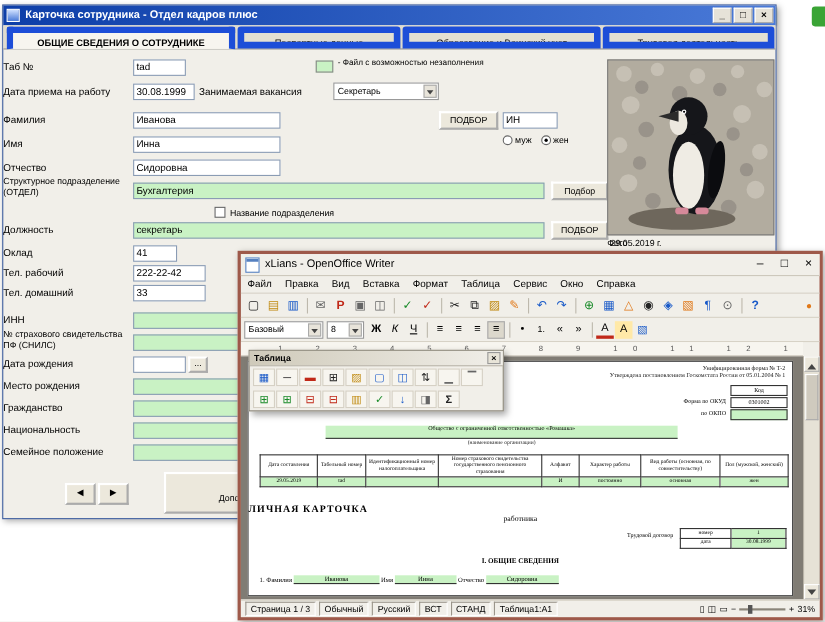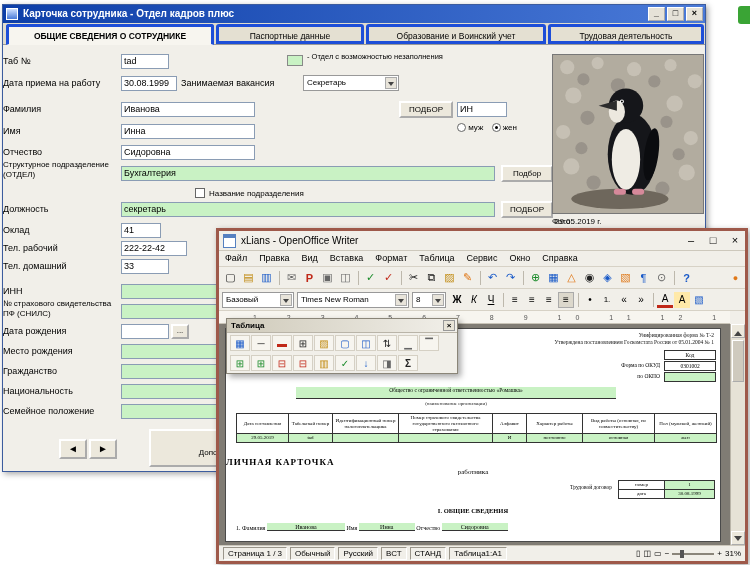--- a/index.html
+++ b/index.html
@@ -6,21 +6,21 @@
   html,body{width:750px;height:565px}
   body{position:relative;overflow:hidden;background:#fff;font-family:"Liberation Sans",sans-serif;color:#000}
   .abs{position:absolute}
   
   .win{position:absolute;background:#f1efe9;box-shadow:2px 2px 6px rgba(0,0,0,.35)}
   .hrwin{border:1px solid #3c5c9e;z-index:1}
   .hr-title{position:absolute;left:0;top:0;right:0;height:18px;background:linear-gradient(90deg,#0d3ea8,#4a7ad8);color:#fff;font-size:10px;font-weight:bold;line-height:18px;padding-left:20px;white-space:nowrap;overflow:hidden}
   .hr-ico{position:absolute;left:3px;top:3px;width:12px;height:12px;background:linear-gradient(#cfe0ff,#4a7ad8);border:1px solid #fff}
   .tbtn{position:absolute;width:17px;height:14px;top:2px;background:#e6e2d8;border:1px outset #fff;font-size:9px;line-height:11px;text-align:center;color:#000;cursor:pointer}
   .tabstrip{position:absolute;left:0;top:18px;right:0;height:22px;background:#e0dccd;border-bottom:1px solid #999}
-  .tab{position:absolute;top:1px;height:20px;background:#e4e0d2;border:3px solid #1d4ed8;border-radius:3px 3px 0 0;font-size:8.5px;text-align:center;line-height:19px;white-space:nowrap;overflow:hidden;cursor:pointer}
+  .tab{position:absolute;top:1px;height:20px;background:#e4e0d2;border:6px solid #1d4ed8;border-radius:3px 3px 0 0;font-size:8.5px;text-align:center;line-height:19px;white-space:nowrap;overflow:hidden;cursor:pointer}
   .tab.active{background:#f7f5ef;font-weight:bold;height:21px;border-bottom:1px solid #f7f5ef;z-index:2}
   .lbl{position:absolute;font-size:9px;text-align:left;line-height:10px}
   .sm{font-size:8px}
   .inp{position:absolute;background:#fff;border:1px solid #8a9cb4;font-size:9px;padding:0 2px;height:15px;line-height:13px;overflow:hidden;white-space:nowrap}
   .green{background:#c9f2c4}
   .btn{position:absolute;background:#ece8dc;border:2px outset #fff;font-size:8px;text-align:center;cursor:pointer;overflow:hidden}
   .cb{position:absolute;width:10px;height:10px;background:#fff;border:1px solid #666;cursor:pointer}
   .radio{display:inline-block;width:9px;height:9px;border-radius:50%;border:1px solid #666;background:#fff;vertical-align:middle;cursor:pointer}
   .radio.sel::after{content:"";display:block;width:3px;height:3px;border-radius:50%;background:#000;margin:2px}
   .sw{position:absolute;border:1px solid #888}
@@ -93,21 +93,21 @@
     <span class="tbtn" style="right:2px">×</span>
   </div>
   <div class="tabstrip">
     <div class="tab active" style="left:3px;width:208px">ОБЩИЕ СВЕДЕНИЯ О СОТРУДНИКЕ</div>
     <div class="tab" style="left:213px;width:148px">Паспортные данные</div>
     <div class="tab" style="left:545px;width:156px">Трудовая деятельность</div>
     <div class="tab" style="left:363px;width:180px">Образование и Воинский учет</div>
   </div>
 
   <div class="sw green" style="left:284px;top:50px;width:16px;height:11px"></div>
-  <div class="lbl sm" style="left:304px;top:47px;width:140px;text-align:left;font-size:7.5px">- Отдел с возможностью незаполнения</div>
+  <div class="lbl sm" style="left:304px;top:47px;width:140px;text-align:left;font-size:7.5px">- Файл с возможностью незаполнения</div>
 
   <div class="lbl" style="left:0;top:51px;width:113px">Таб №</div>
   <div class="inp" style="left:118px;top:49px;width:48px">tad</div>
 
   <div class="lbl" style="left:0;top:73px;width:113px">Дата приема на работу</div>
   <div class="inp" style="left:118px;top:71px;width:56px">30.08.1999</div>
   <div class="lbl" style="left:178px;top:73px;width:116px">Занимаемая вакансия</div>
   <div class="combo abs" style="left:300px;top:70px;width:96px">
     <span>Секретарь</span>
     <span class="car"></span>
@@ -141,21 +141,21 @@
   <div class="inp green" style="left:118px;top:197px;width:374px">секретарь</div>
   <div class="btn" style="left:498px;top:196px;width:52px;height:17px;line-height:13px">ПОДБОР</div>
 
   <div class="lbl" style="left:0;top:220px;width:113px">Оклад</div>
   <div class="inp" style="left:118px;top:218px;width:40px">41</div>
 
   <div class="lbl" style="left:0;top:238px;width:113px">Тел. рабочий</div>
   <div class="inp" style="left:118px;top:236px;width:66px">222-22-42</div>
 
   <div class="lbl" style="left:0;top:256px;width:113px">Тел. домашний</div>
-  <div class="inp" style="left:118px;top:254px;width:48px">33</div>
+  <div class="inp" style="left:118px;top:254px;width:66px">33</div>
 
   <div class="lbl" style="left:0;top:281px;width:113px">ИНН</div>
   <div class="inp green" style="left:118px;top:279px;width:132px"></div>
 
   <div class="lbl sm" style="left:0;top:294px;width:113px">№ страхового свидетельства ПФ (СНИЛС)</div>
   <div class="inp green" style="left:118px;top:299px;width:132px"></div>
 
   <div class="lbl" style="left:0;top:321px;width:113px">Дата рождения</div>
   <div class="inp" style="left:118px;top:319px;width:48px"></div>
   <div class="btn" style="left:168px;top:319px;width:18px;height:15px;line-height:10px">...</div>
@@ -265,21 +265,20 @@
     <span class="ic c-org">▧</span>
     <span class="ic c-blu">¶</span>
     <span class="ic c-gry">⊙</span>
     <span class="sep"></span>
     <span class="ic c-blu" style="font-weight:bold">?</span>
     <span style="flex:1"></span>
     <span class="ic c-org" style="font-size:9px">●</span>
   </div>
   <div class="tbar" style="top:58px;height:22px">
     <span class="combo" style="width:72px"><span>Базовый</span><span class="car"></span></span>
-    <span class="combo" style="width:112px"><span>Times New Roman</span><span class="car"></span></span>
     <span class="combo" style="width:34px"><span>8</span><span class="car"></span></span>
     <span class="fmtb" style="font-weight:bold">Ж</span>
     <span class="fmtb" style="font-style:italic">К</span>
     <span class="fmtb" style="text-decoration:underline">Ч</span>
     <span class="sep"></span>
     <span class="fmtb">≡</span>
     <span class="fmtb">≡</span>
     <span class="fmtb">≡</span>
     <span class="fmtb" style="background:#dcd8cc;border:1px solid #aaa">≡</span>
     <span class="sep"></span>

